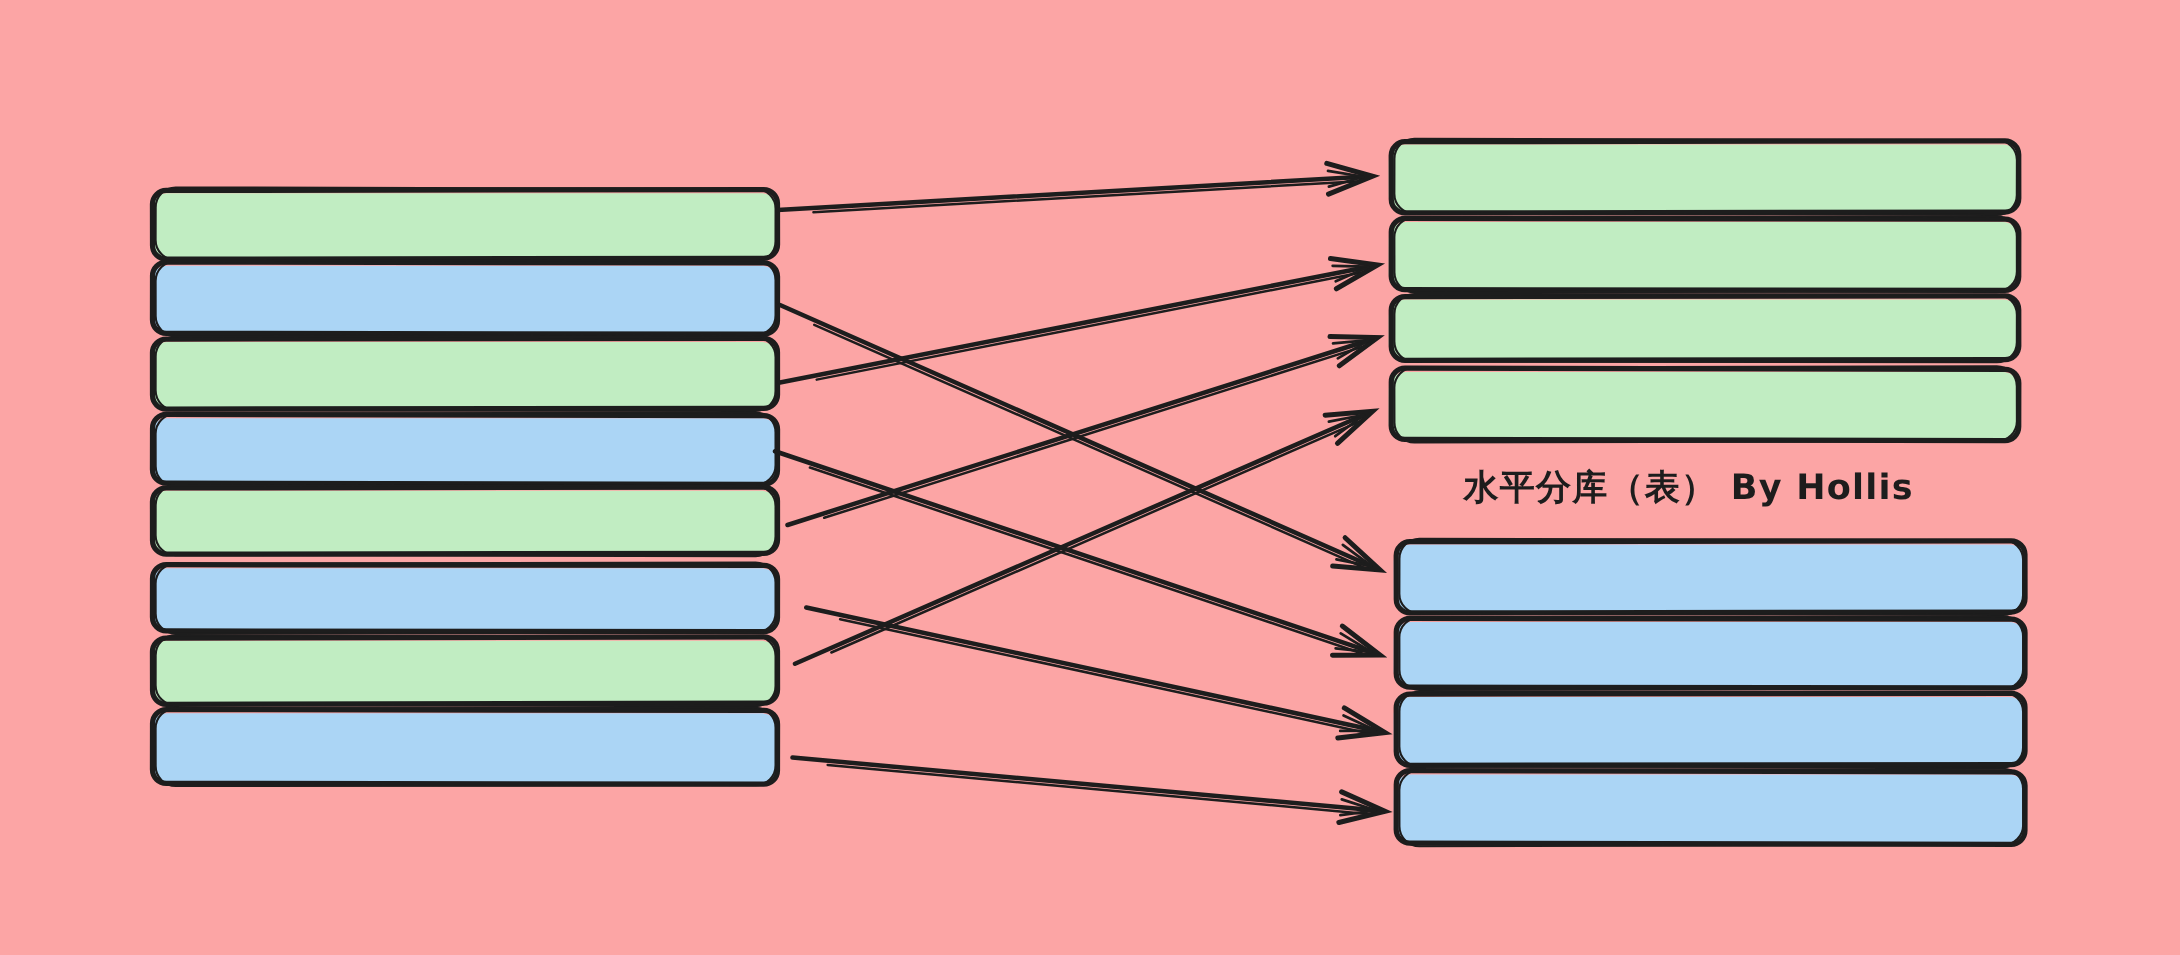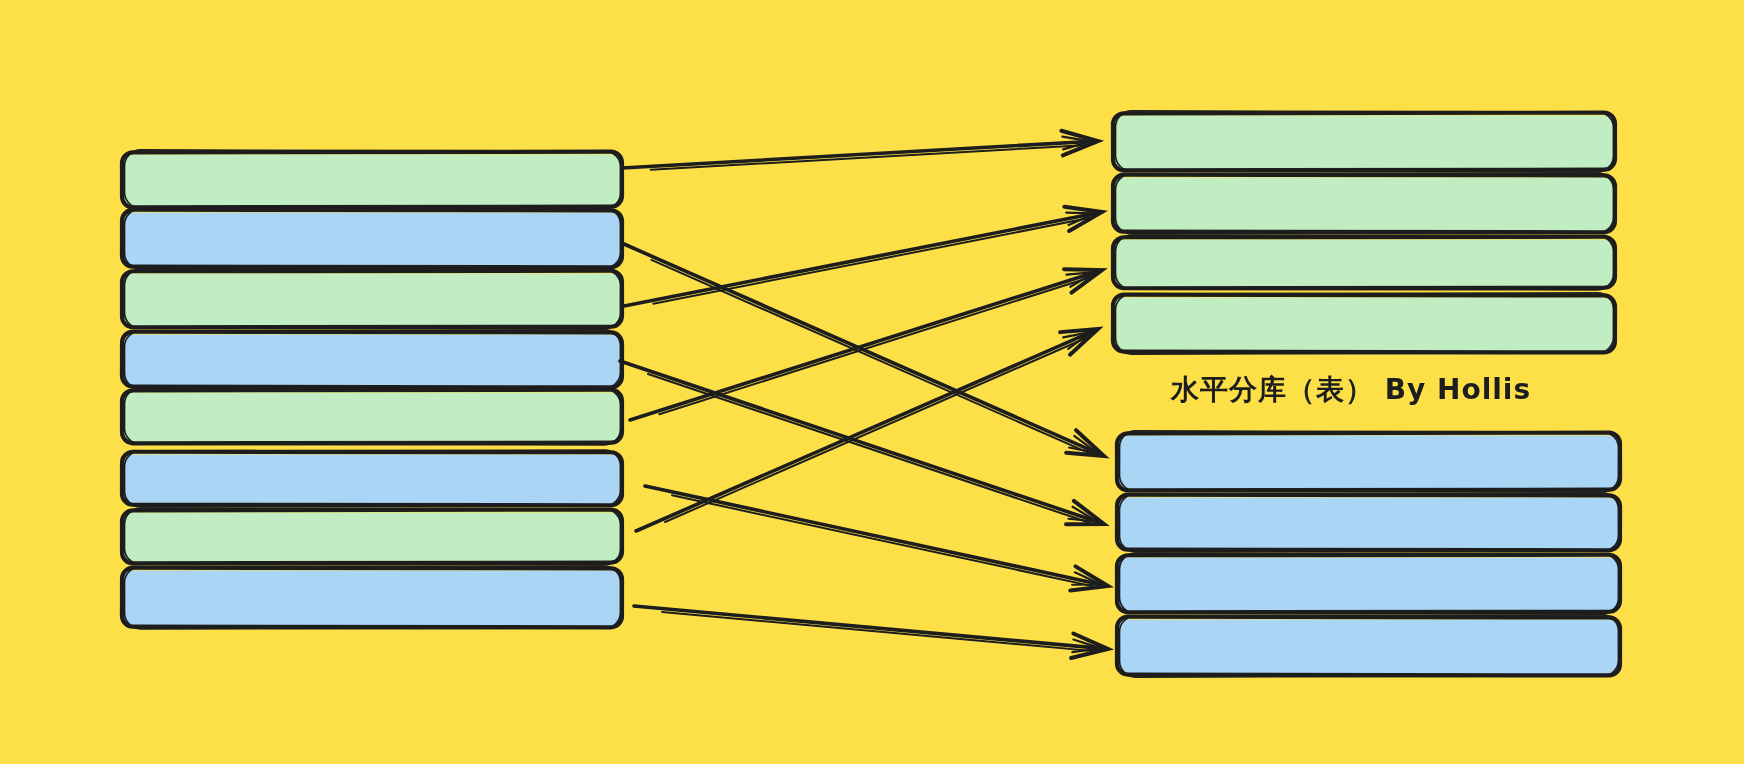--- a/index.html
+++ b/index.html
@@ -4,21 +4,21 @@
 <style>
   html, body {
     margin: 0;
     padding: 0;
     background: #ffffff;
   }
   .stage {
     position: relative;
     width: 1744px;
     height: 764px;
-    background: #fde047;
+    background: #fca5a5;
     overflow: hidden;
   }
   svg#diagram {
     display: block;
     width: 1744px;
     height: 764px;
   }
   svg#diagram text.title {
     font-family: "DejaVu Sans", "Liberation Sans", sans-serif;
     font-weight: 600;

